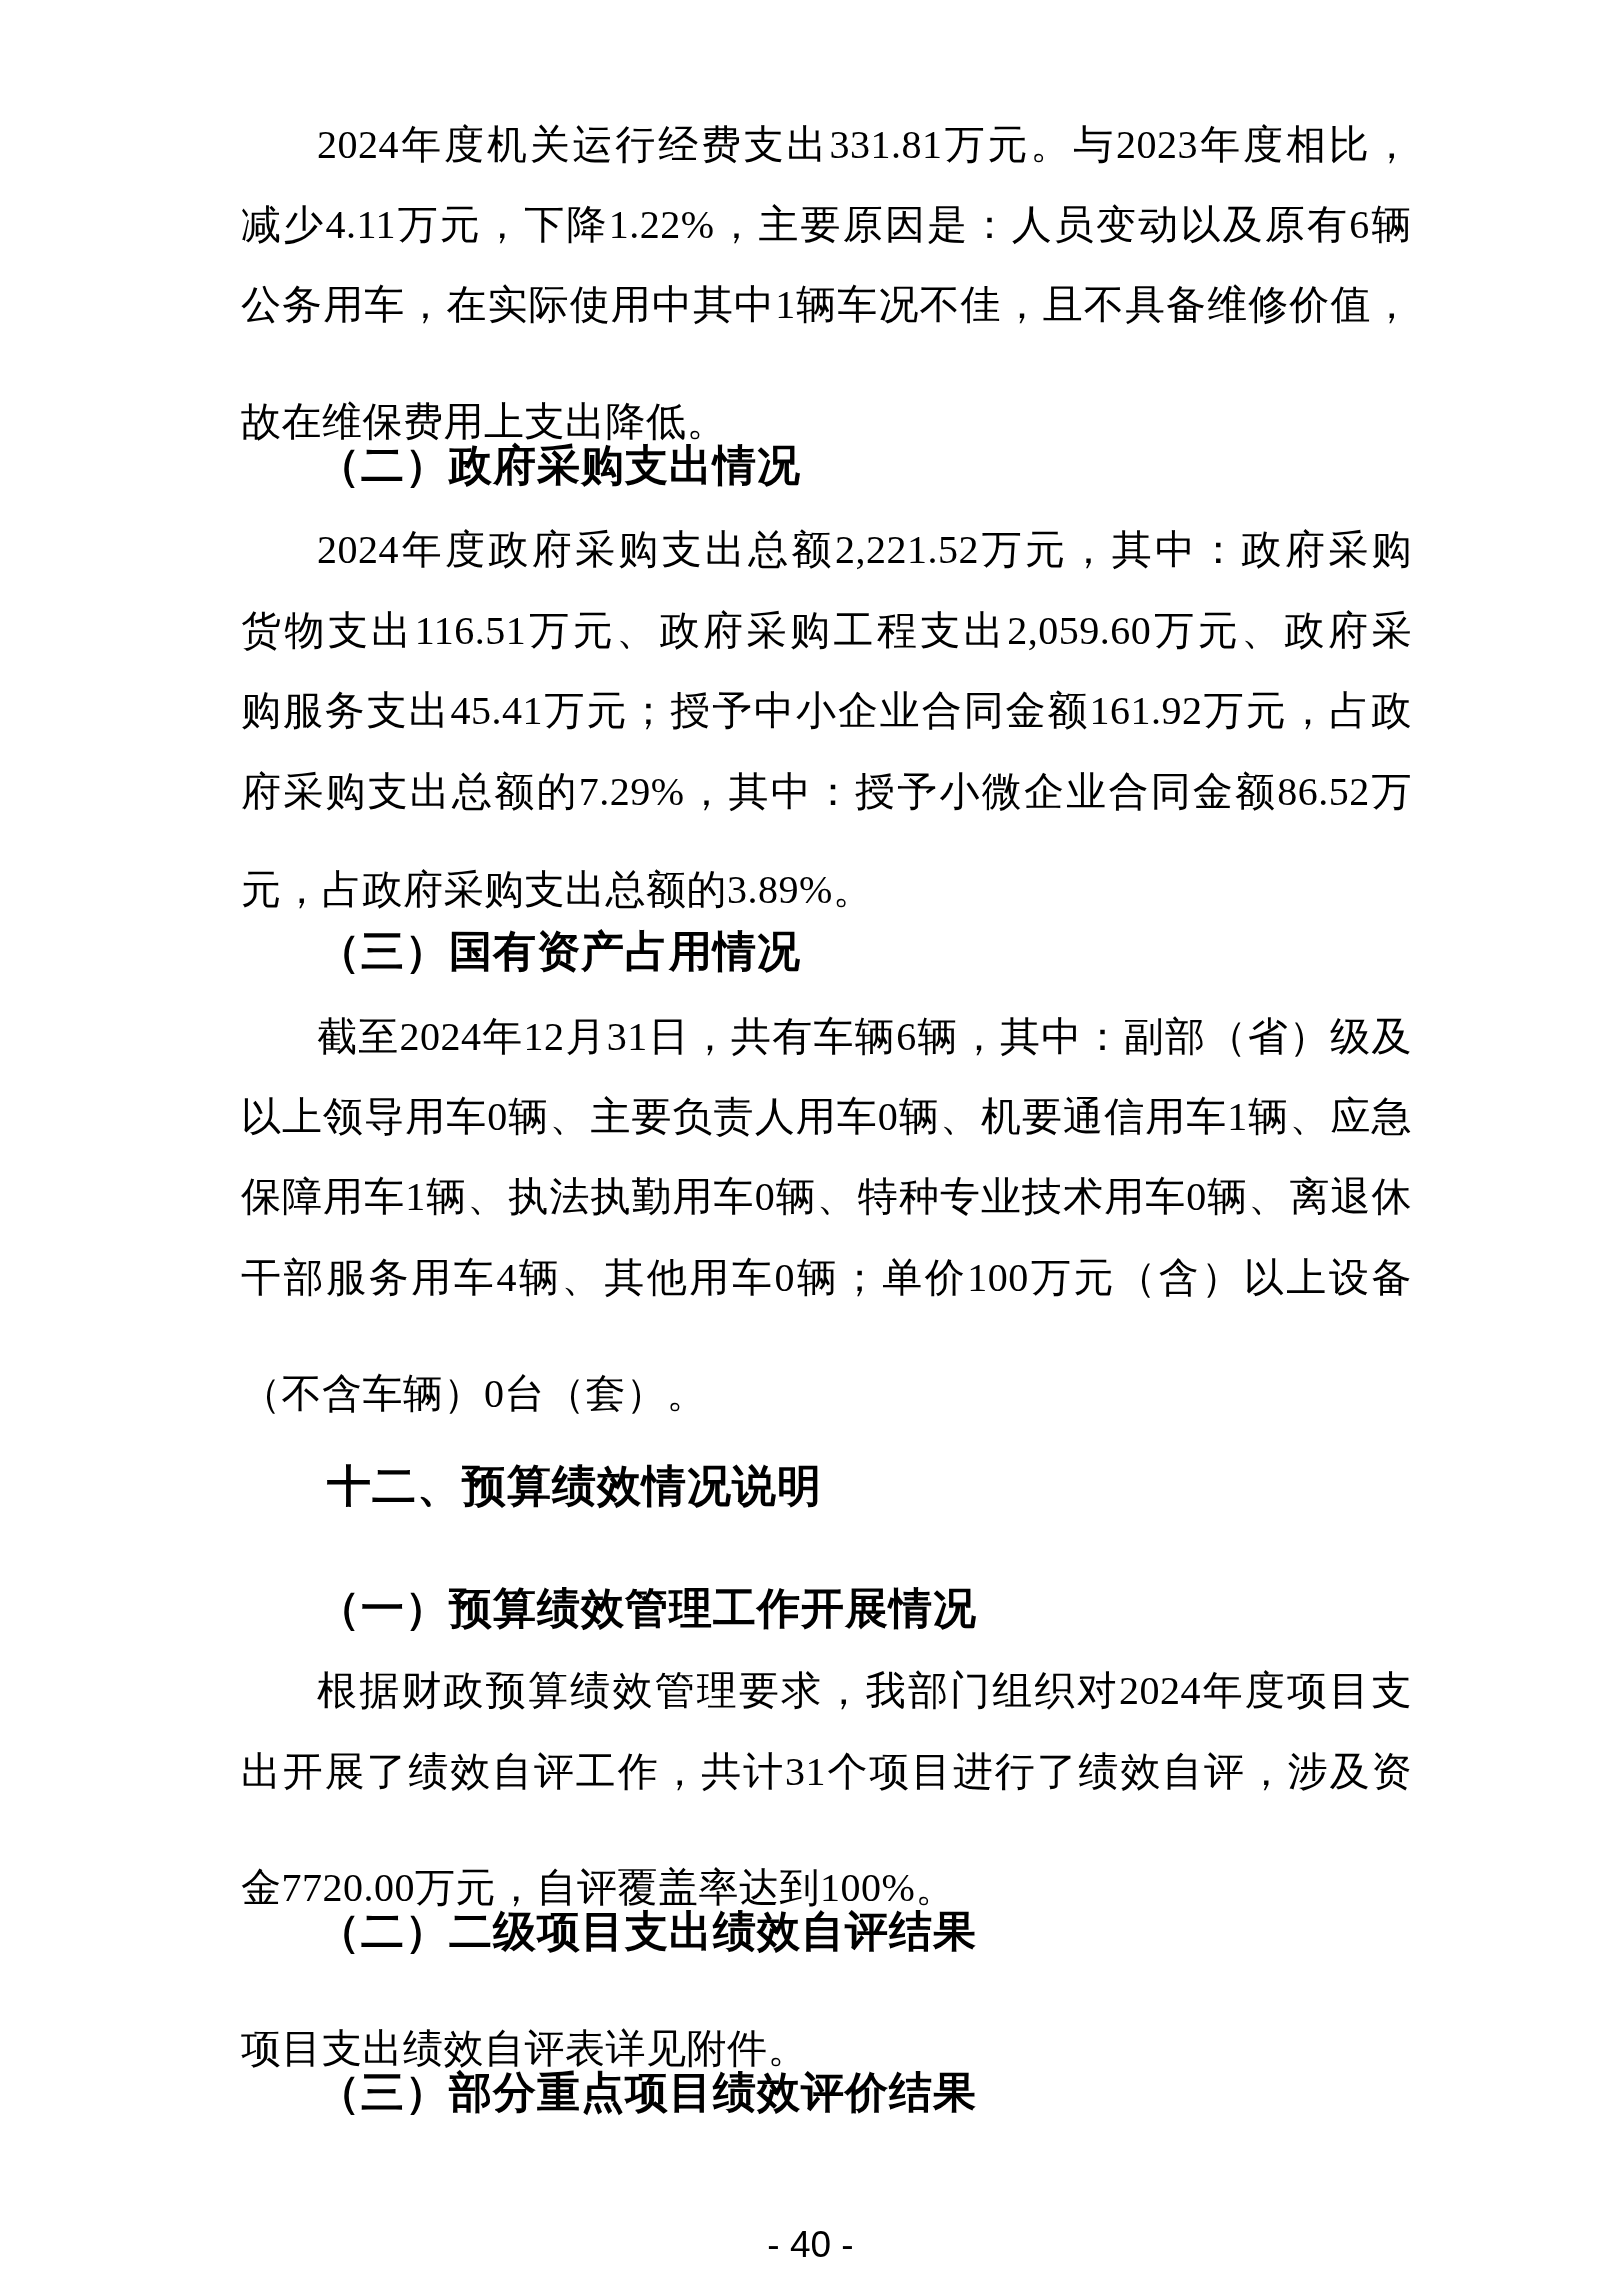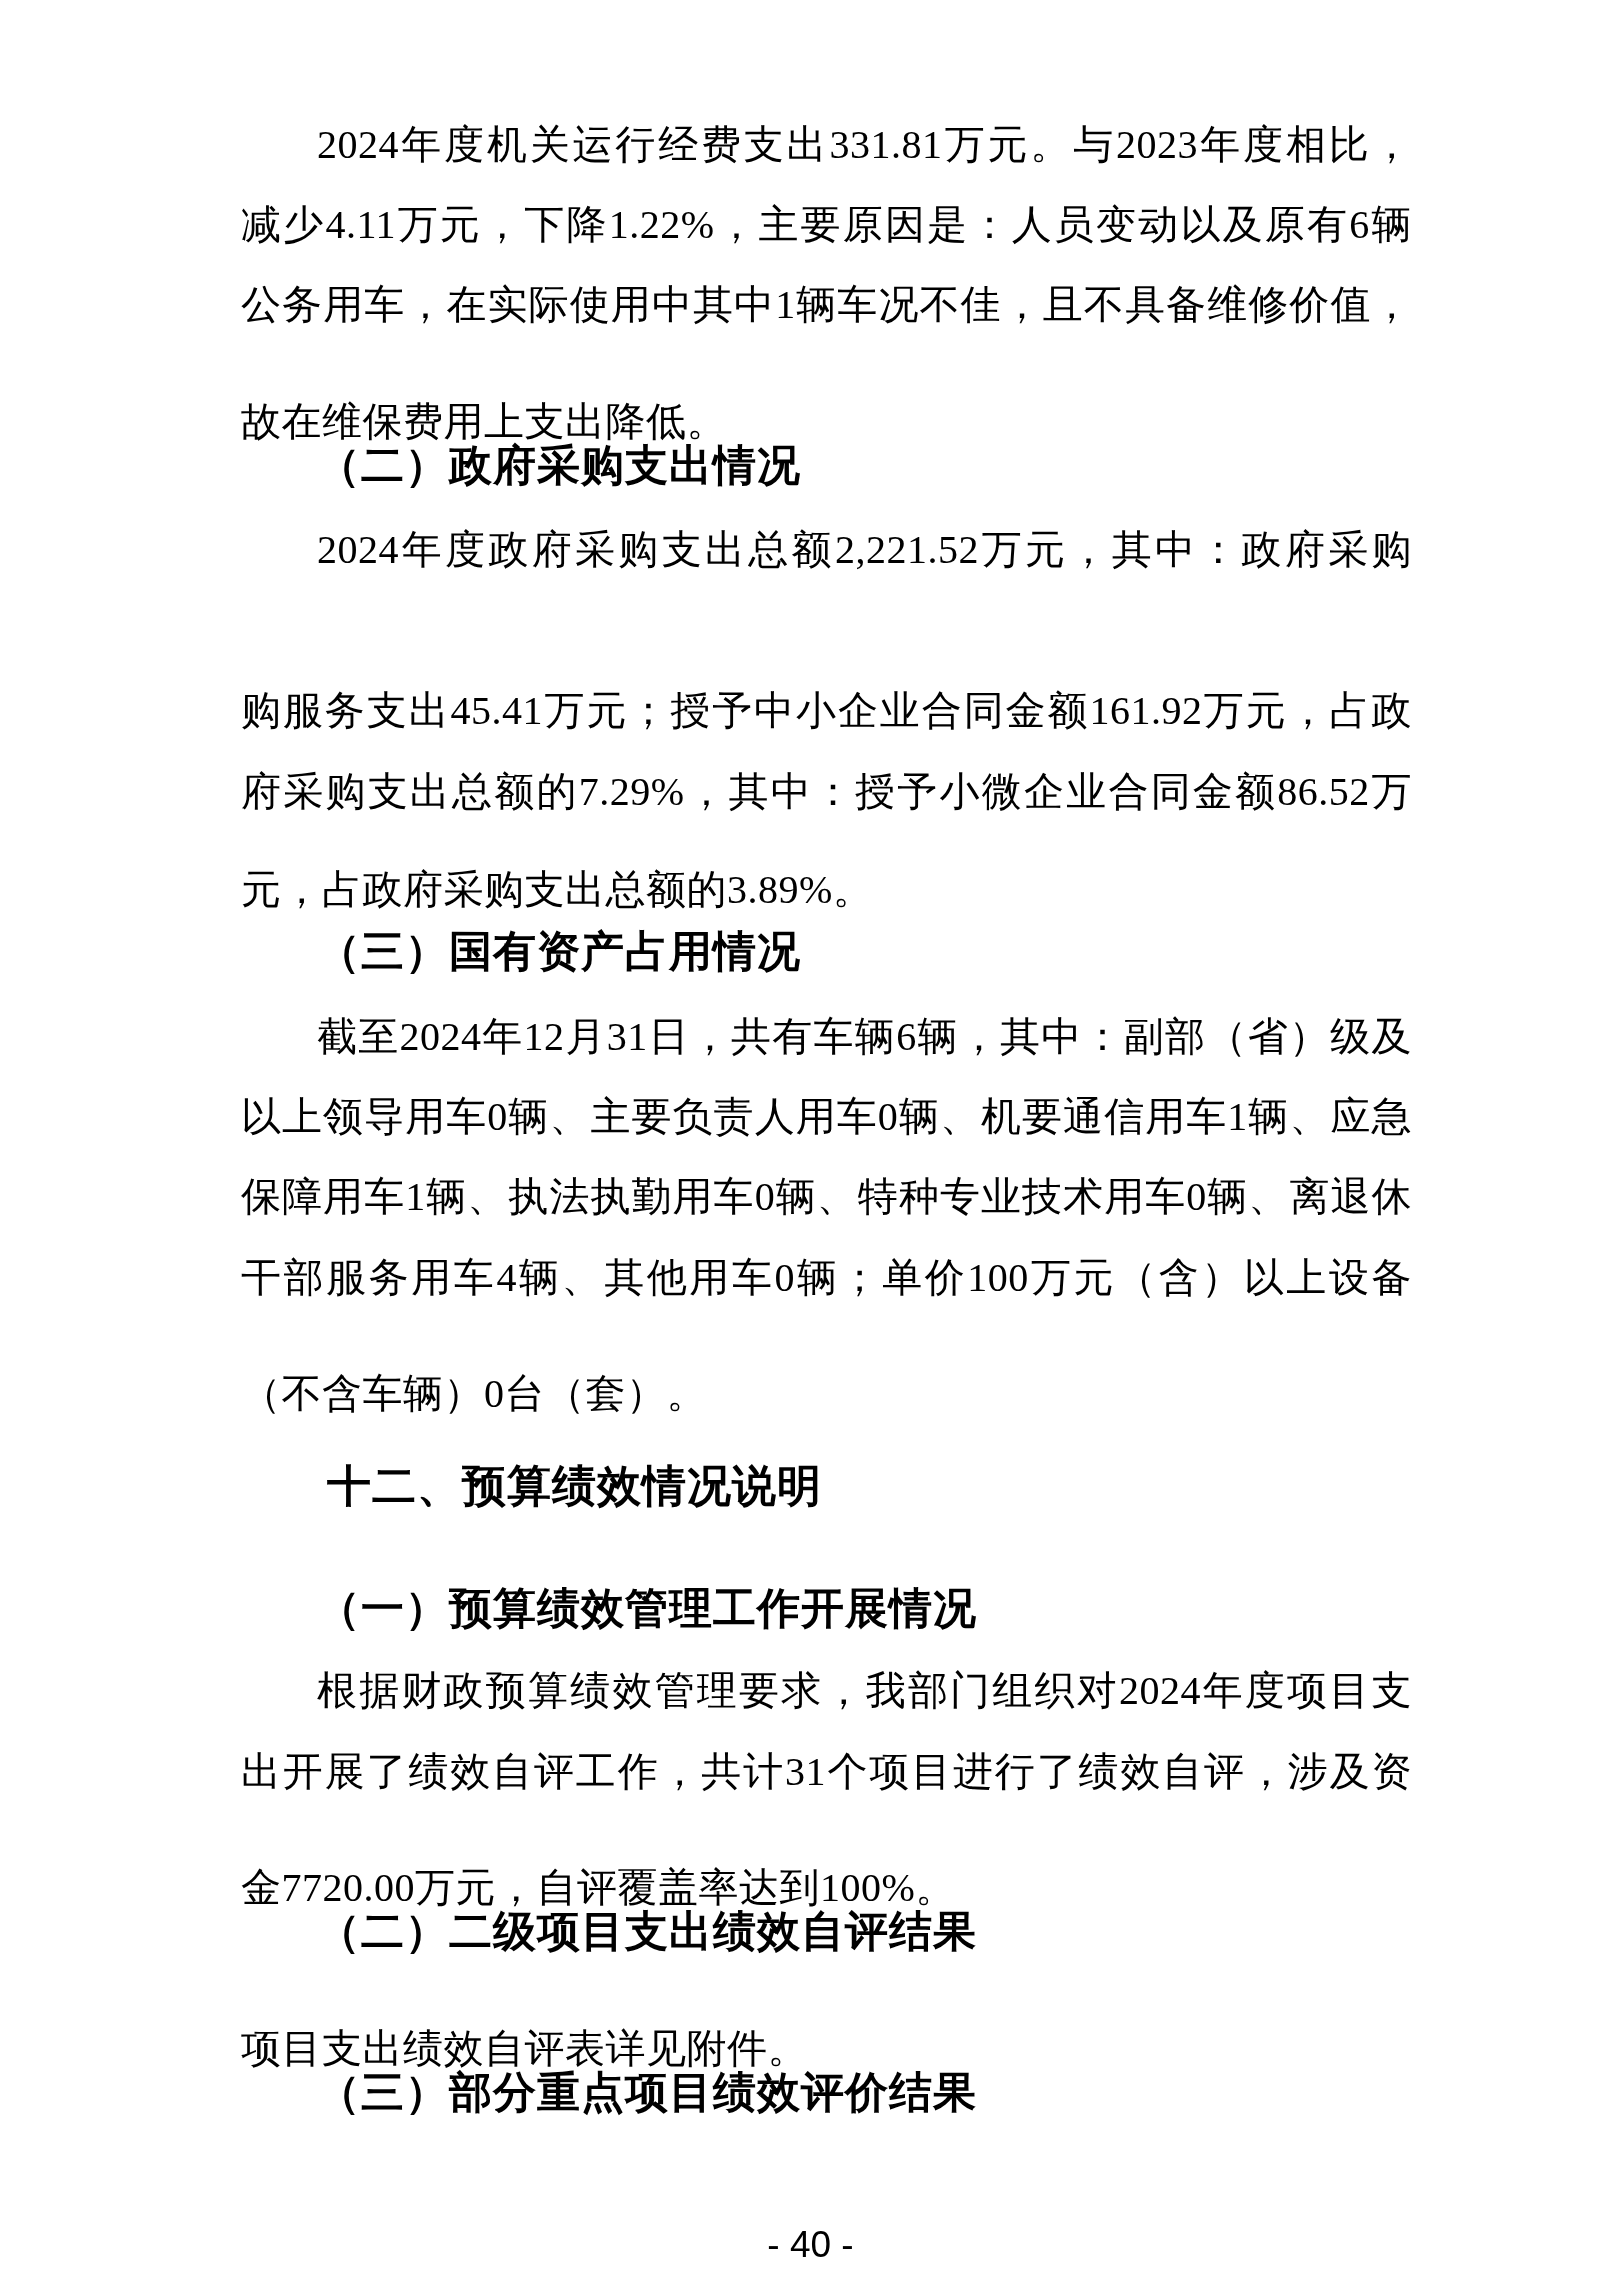--- a/index.html
+++ b/index.html
@@ -77,20 +77,21 @@
 <div class="page">
 
   <div class="line indent" style="top:116px">2024年度机关运行经费支出331.81万元。与2023年度相比，</div>
   <div class="line" style="top:196px">减少4.11万元，下降1.22%，主要原因是：人员变动以及原有6辆</div>
   <div class="line" style="top:276px">公务用车，在实际使用中其中1辆车况不佳，且不具备维修价值，</div>
   <div class="line final" style="top:357px">故在维保费用上支出降低。</div>
 
   <div class="line heading" style="top:437px">（二）政府采购支出情况</div>
 
   <div class="line indent" style="top:521px">2024年度政府采购支出总额2,221.52万元，其中：政府采购</div>
+  <div class="line" style="top:602px">货物支出116.51万元、政府采购工程支出2,059.60万元、政府采</div>
   <div class="line" style="top:682px">购服务支出45.41万元；授予中小企业合同金额161.92万元，占政</div>
   <div class="line" style="top:763px">府采购支出总额的7.29%，其中：授予小微企业合同金额86.52万</div>
   <div class="line final" style="top:825px">元，占政府采购支出总额的3.89%。</div>
 
   <div class="line heading" style="top:923px">（三）国有资产占用情况</div>
 
   <div class="line indent" style="top:1008px">截至2024年12月31日，共有车辆6辆，其中：副部（省）级及</div>
   <div class="line" style="top:1088px">以上领导用车0辆、主要负责人用车0辆、机要通信用车1辆、应急</div>
   <div class="line" style="top:1168px">保障用车1辆、执法执勤用车0辆、特种专业技术用车0辆、离退休</div>
   <div class="line" style="top:1249px">干部服务用车4辆、其他用车0辆；单价100万元（含）以上设备</div>

